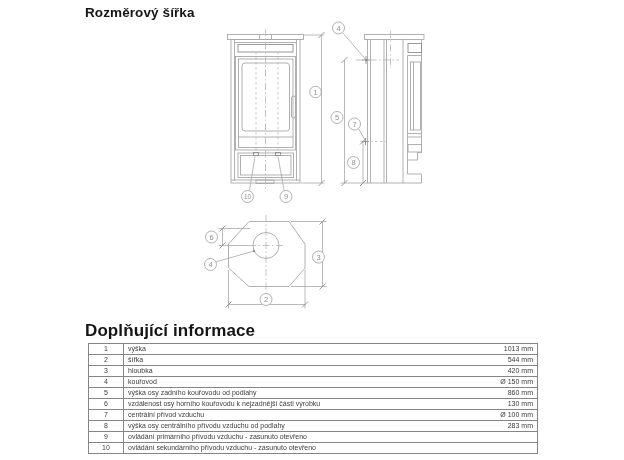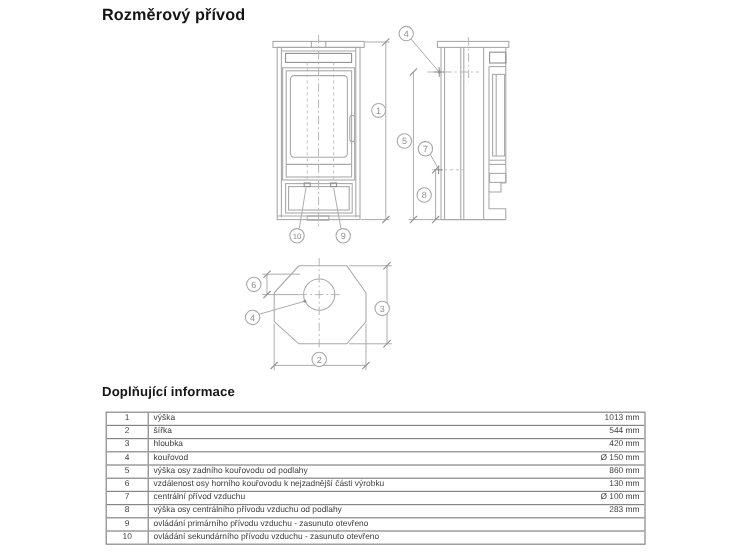--- a/index.html
+++ b/index.html
@@ -18,21 +18,21 @@
     background:var(--bg);
     font-family:"Liberation Sans", sans-serif;
   }
   .page-title{
     position:absolute;left:85px;top:5px;margin:0;
     font-size:13.5px;font-weight:bold;color:var(--title);
     letter-spacing:0.1px;
   }
   .section-title{
     position:absolute;left:85px;top:321px;margin:0;
-    font-size:11px;font-weight:bold;color:var(--title);
+    font-size:17px;font-weight:bold;color:var(--title);
     letter-spacing:0.1px;
   }
   svg.diagram{position:absolute;left:0;top:0;}
 
   
   .ln{stroke:var(--line);stroke-width:0.9;fill:none;}
   .lnd{stroke:var(--line-dark);stroke-width:0.9;fill:none;}
   .cl{stroke:var(--centerline);stroke-width:0.8;fill:none;stroke-dasharray:7 2.5 1.5 2.5;}
   .hid{stroke:var(--centerline);stroke-width:0.7;fill:none;stroke-dasharray:2.5 2.5;}
   .dim{stroke:var(--line);stroke-width:0.8;fill:none;}
@@ -58,21 +58,21 @@
     font-size:7px;color:var(--text);
     white-space:nowrap;overflow:hidden;
   }
   .tcell.num{text-align:center;border-right:1px solid var(--table-border);}
   .tcell.desc{padding-left:4px;}
   .tcell.val{text-align:right;padding-right:4px;}
 </style>
 </head>
 <body>
 
-<h1 class="page-title">Rozměrový přívod</h1>
+<h1 class="page-title">Rozměrový šířka</h1>
 
 <svg class="diagram" width="624" height="316" viewBox="0 0 624 316" xmlns="http://www.w3.org/2000/svg">
   <defs>
     <pattern id="hatch" width="3" height="3" patternUnits="userSpaceOnUse">
       <path d="M0,3 L3,0" stroke="#787878" stroke-width="0.8"></path>
     </pattern>
   </defs>
 
   <g>
 

